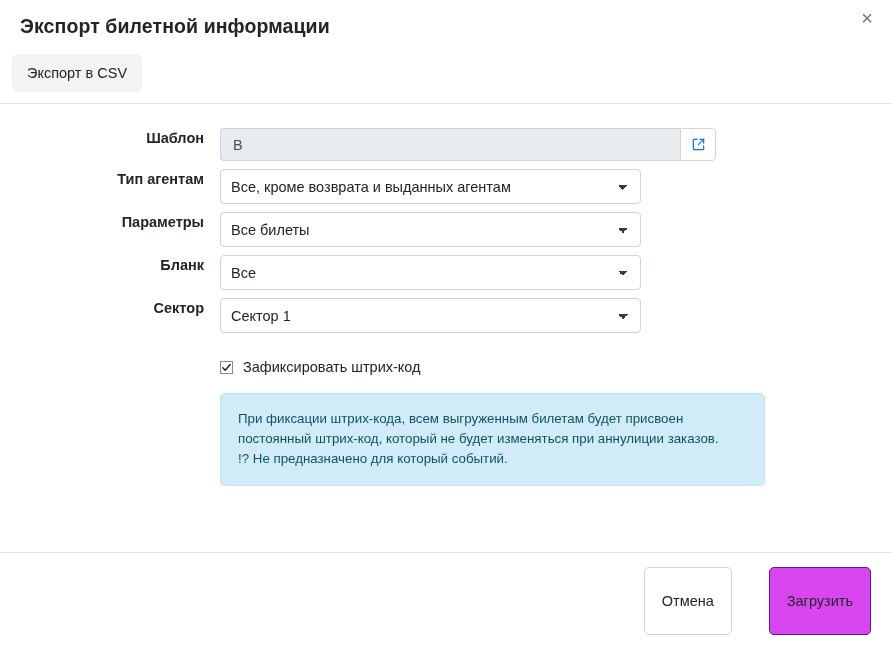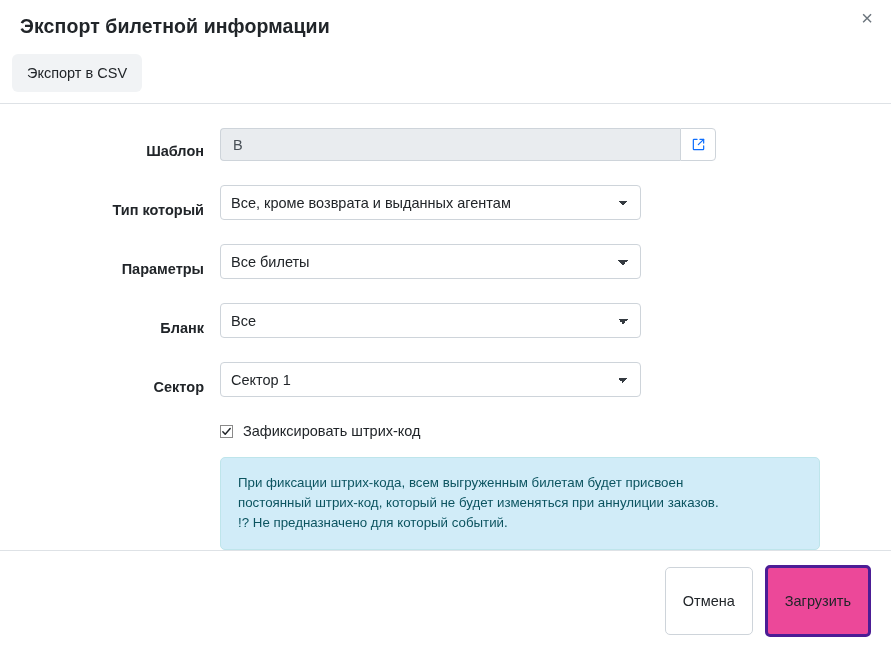--- a/index.html
+++ b/index.html
@@ -63,22 +63,22 @@
     cursor: pointer;
     margin-bottom: 11px;
   }
   .modal-body {
     flex: 1 1 auto;
     padding: 24px 20px 0 20px;
     box-sizing: border-box;
   }
   .form-row {
     display: flex;
-    align-items: flex-end;
-    margin-bottom: 24px;
+    align-items: flex-start;
+    margin-bottom: 8px;
   }
   .form-label {
     width: 200px;
     text-align: right;
     padding-right: 16px;
     font-size: 14.5px;
     font-weight: 700;
     color: #212529;
     box-sizing: border-box;
     line-height: 20px;
@@ -164,21 +164,21 @@
     box-sizing: border-box;
     position: relative;
   }
   .cb-box svg { display: block; }
   .cb-label {
     font-size: 14.5px;
     color: #212529;
   }
   .info-box {
     margin-left: 200px;
-    width: 600px;
+    width: 545px;
     background: #d1ecf8;
     border: 1px solid #bee5eb;
     border-radius: 5px;
     padding: 15px 17px 16px 17px;
     box-sizing: border-box;
     color: #0c5460;
     font-size: 13.3px;
     line-height: 20px;
   }
   .info-box p { margin: 0; }
@@ -197,24 +197,25 @@
     cursor: pointer;
     font-family: "Liberation Sans", sans-serif;
     line-height: 20px;
   }
   .btn-cancel {
     background: #ffffff;
     border: 1px solid #ced4da;
     color: #212529;
   }
   .btn-submit {
-    background: #ec4899;
-    border: 3px solid #4c1d95;
+    background: #d946ef;
+    border: 1px solid #4c1d95;
     color: #212529;
     font-weight: 400;
+    margin-left: 25px;
   }
   .spacer { flex: 1 1 auto; }
 </style>
 </head>
 <body>
 
 <div class="modal">
 
   <div class="modal-header">
     <h1 class="modal-title">Экспорт билетной информации</h1>
@@ -235,21 +236,21 @@
           <svg width="15" height="15" viewBox="0 0 16 16" fill="none" stroke="#0d6efd" stroke-width="1.3" stroke-linecap="round" stroke-linejoin="round">
             <path d="M6.5 2.5H3.2c-.4 0-.7.3-.7.7v9.6c0 .4.3.7.7.7h9.6c.4 0 .7-.3.7-.7V9.5"></path>
             <path d="M9.5 2.5h4v4"></path>
             <path d="M13.5 2.5L7.8 8.2"></path>
           </svg>
         </div>
       </div>
     </div>
 
     <div class="form-row">
-      <div class="form-label">Тип который</div>
+      <div class="form-label">Тип агентам</div>
       <select class="select-input">
         <option>Все, кроме возврата и выданных агентам</option>
       </select>
     </div>
 
     <div class="form-row">
       <div class="form-label">Параметры</div>
       <select class="select-input">
         <option>Все билеты</option>
       </select>

